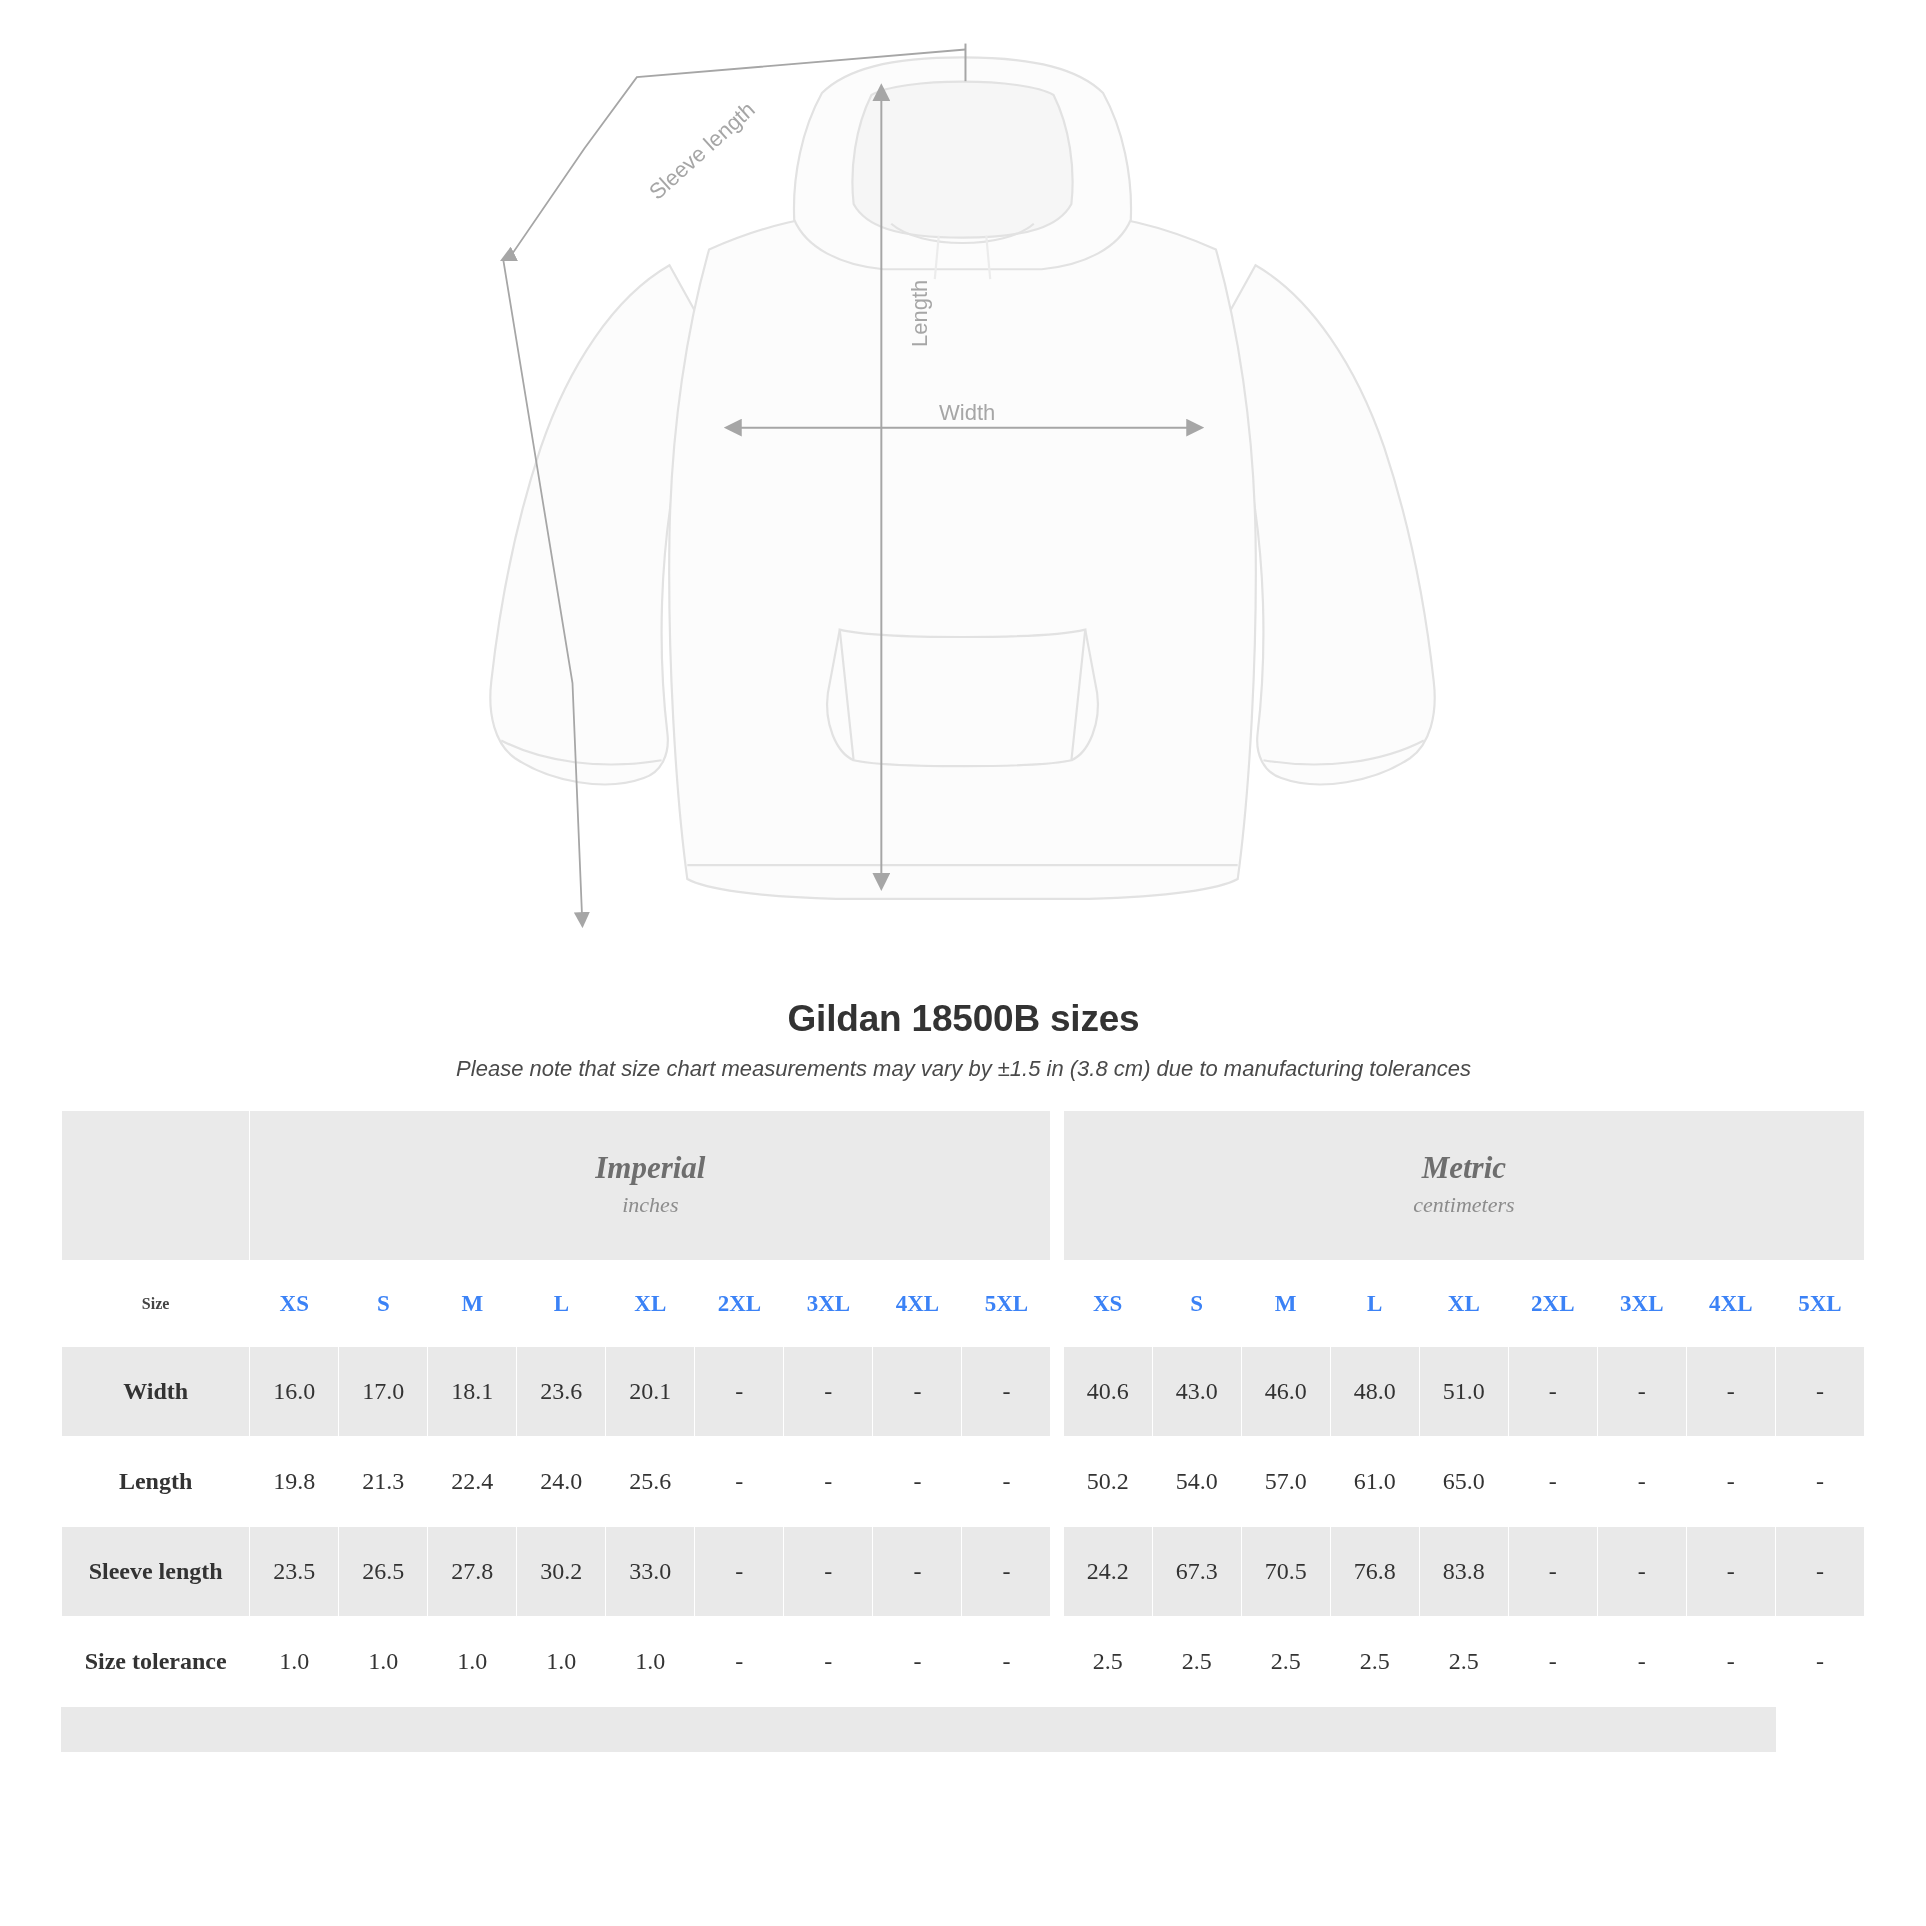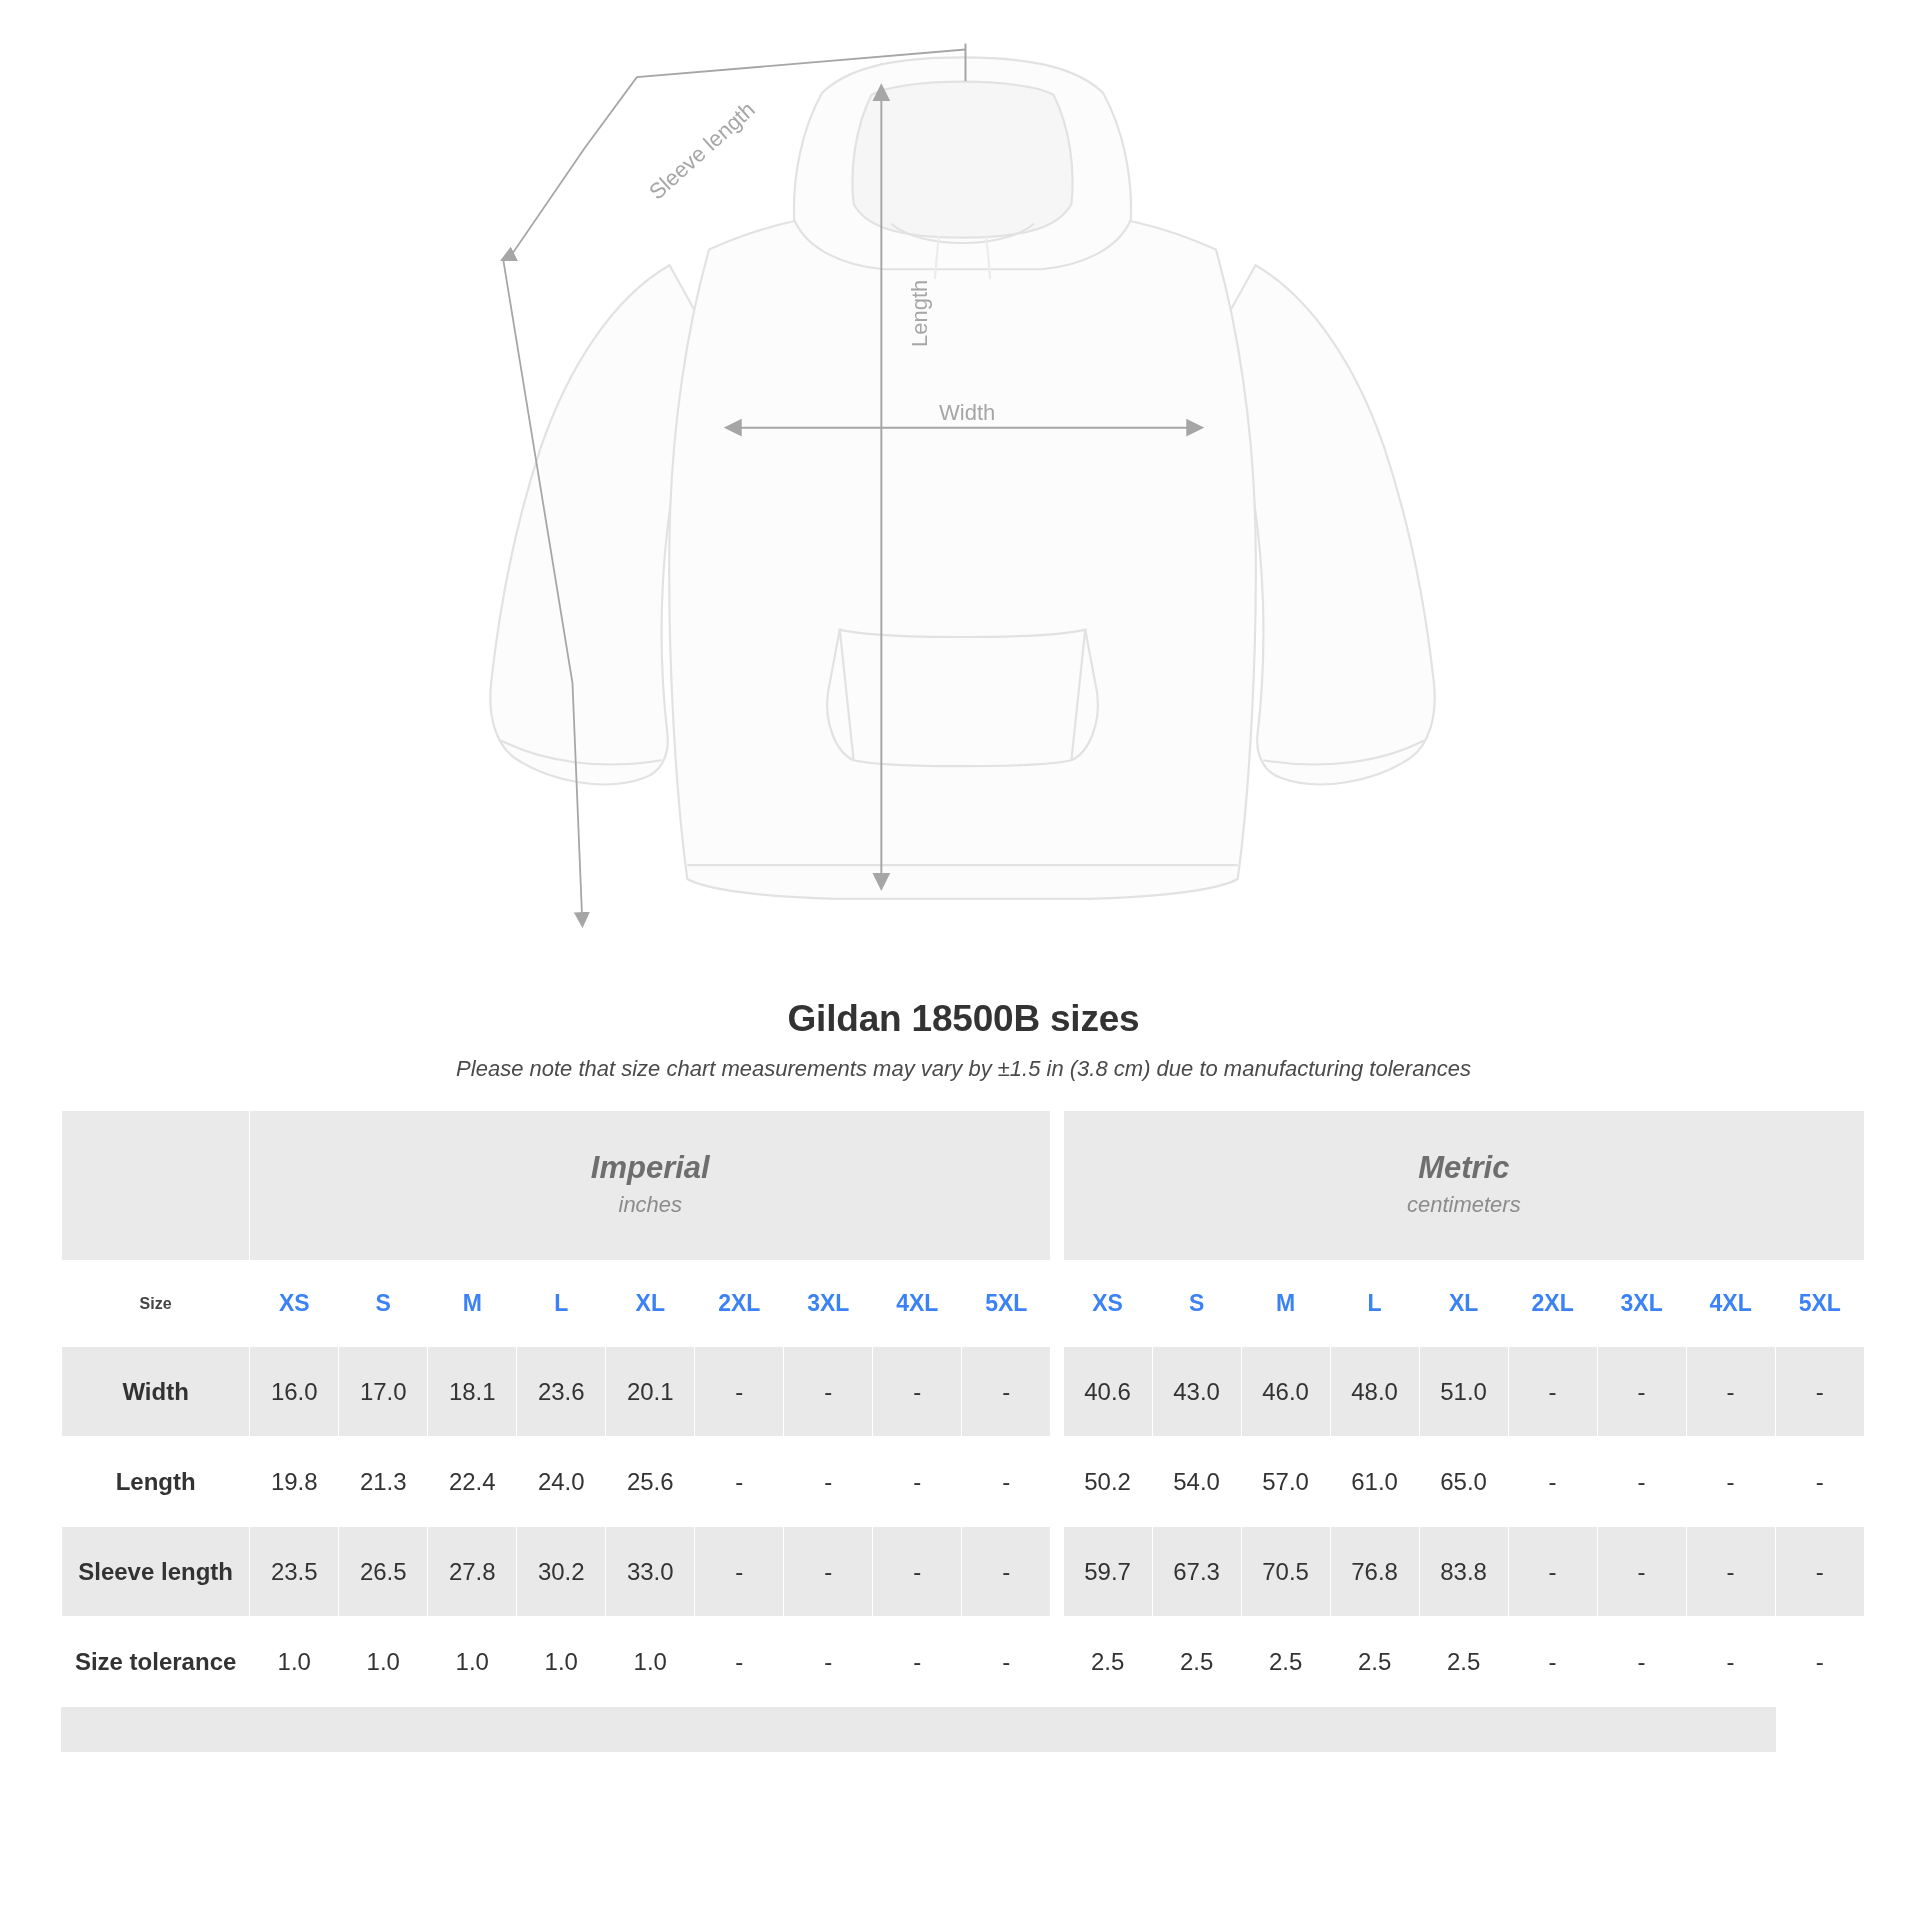--- a/index.html
+++ b/index.html
@@ -62,20 +62,21 @@
     margin-top: 16px;
     font-size: 22px;
     font-style: italic;
     color: #4a4a4a;
   }
 
   
   .table-wrap {
     margin: 28px 61px 0 61px;
     width: 1804px;
+    font-family: Liberation Serif, serif;
   }
   table.size-chart {
     width: 100%;
     border-collapse: collapse;
     table-layout: fixed;
   }
   table.size-chart td,
   table.size-chart th {
     border: 1px solid #ffffff;
     text-align: center;
@@ -320,21 +321,21 @@
           <td>23.5</td>
           <td>26.5</td>
           <td>27.8</td>
           <td>30.2</td>
           <td>33.0</td>
           <td>-</td>
           <td>-</td>
           <td>-</td>
           <td>-</td>
           <td class="gap-col"></td>
-          <td>59.7</td>
+          <td>24.2</td>
           <td>67.3</td>
           <td>70.5</td>
           <td>76.8</td>
           <td>83.8</td>
           <td>-</td>
           <td>-</td>
           <td>-</td>
           <td>-</td>
         </tr>
 

